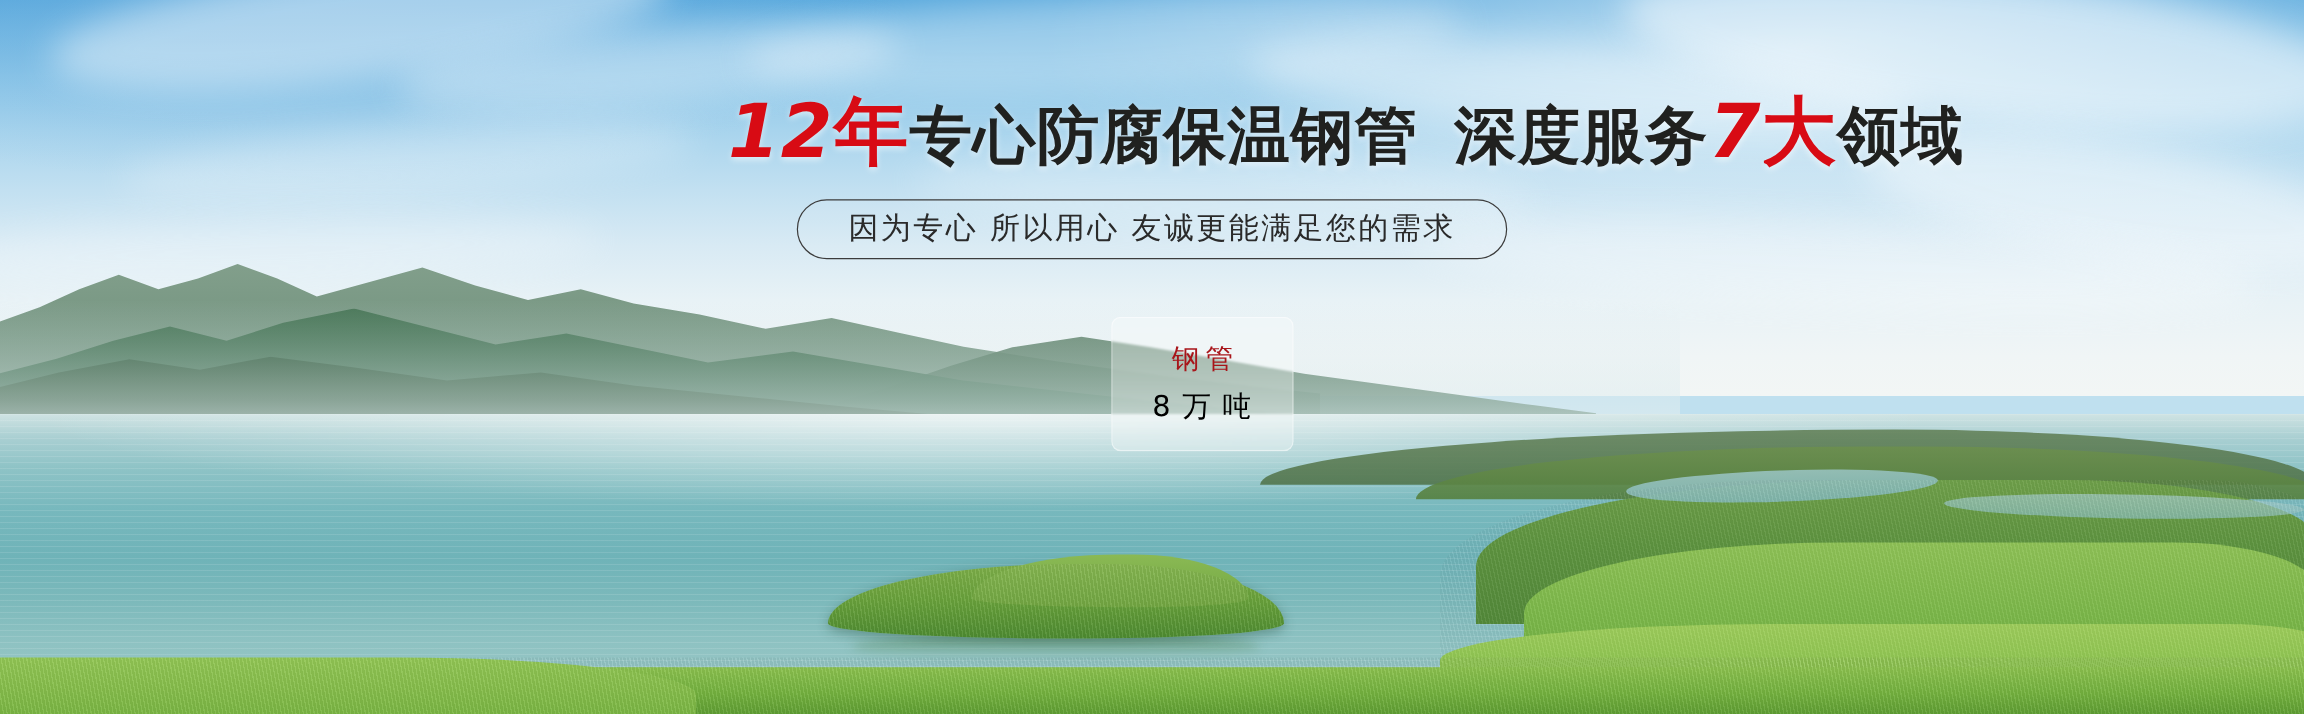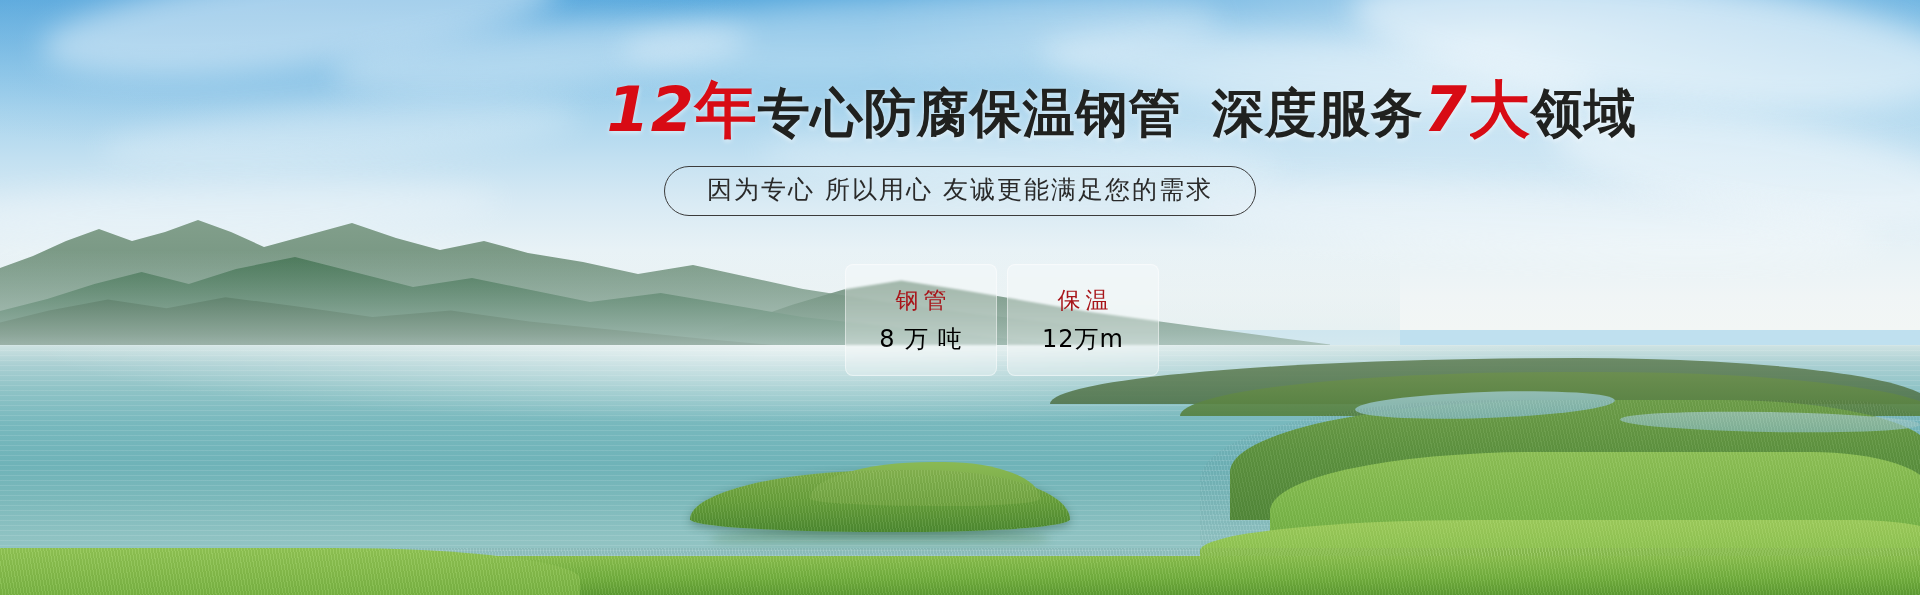--- a/index.html
+++ b/index.html
@@ -360,20 +360,16 @@
   </div>
 
   <div class="cards">
 
     <div class="card">
       <div class="card-label">钢管</div>
       <div class="card-value"><span>8 万 吨</span><sup></sup></div>
     </div>
 
 
-    <div class="card">
-      <div class="card-label">保温</div>
-      <div class="card-value"><span>12万m</span><sup></sup></div>
-    </div>
 
   </div>
 
 </div>
 
 </body></html>

